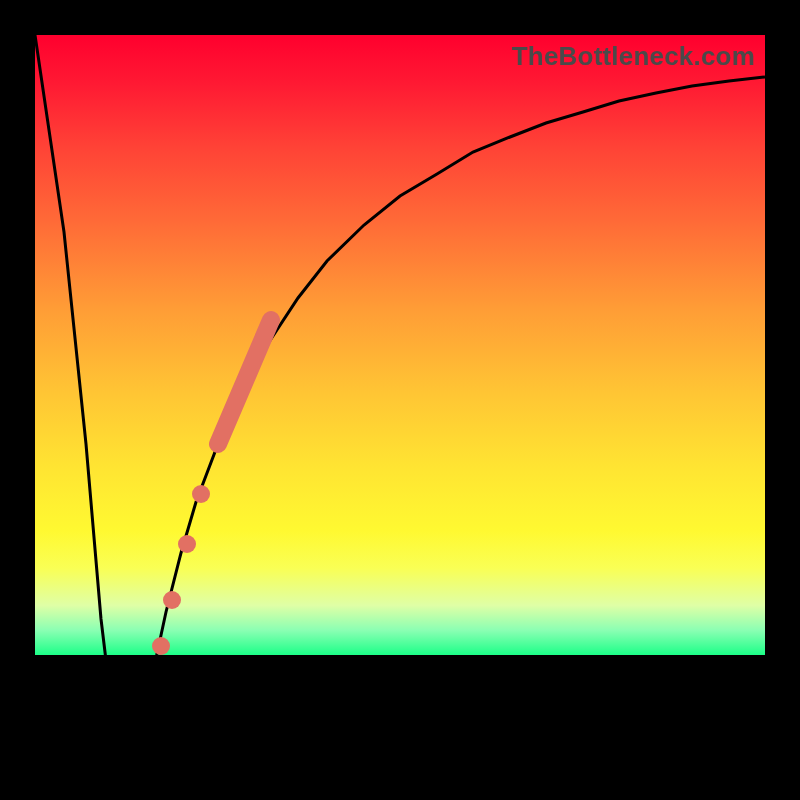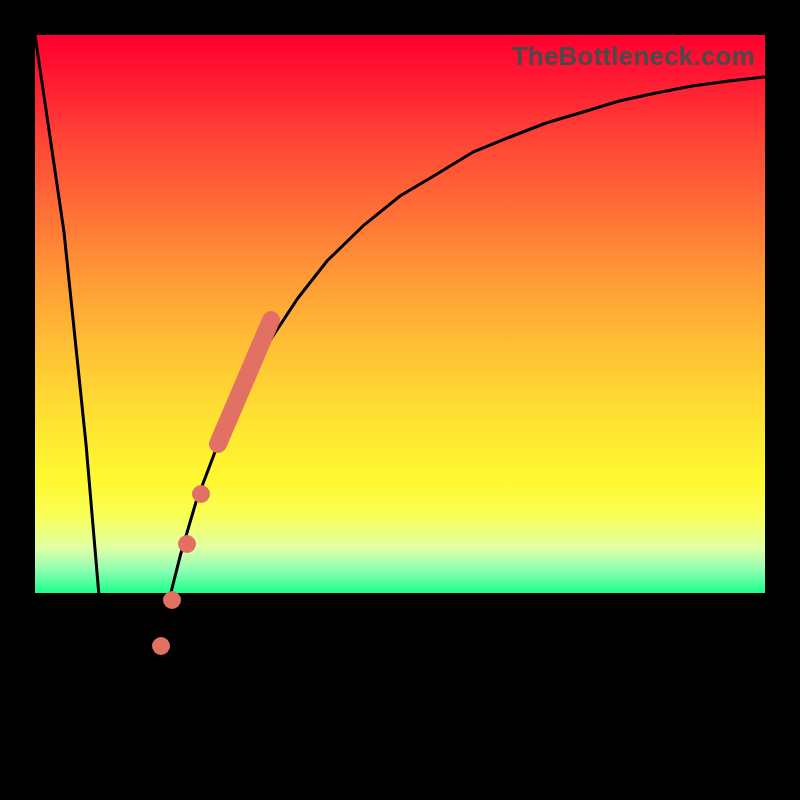--- a/index.html
+++ b/index.html
@@ -14,21 +14,21 @@
     position: relative;
     width: 800px;
     height: 800px;
     background: #000;
   }
   .plot-area {
     position: absolute;
     left: 35px;
     top: 35px;
     width: 730px;
-    height: 558px;
+    height: 620px;
     background: linear-gradient(to bottom,
       #ff002e 0%,
       #ff1a33 8%,
       #ff4236 18%,
       #ff6a37 30%,
       #ff9c36 44%,
       #ffc634 58%,
       #ffe532 70%,
       #fff931 80%,
       #f9ff55 86%,

